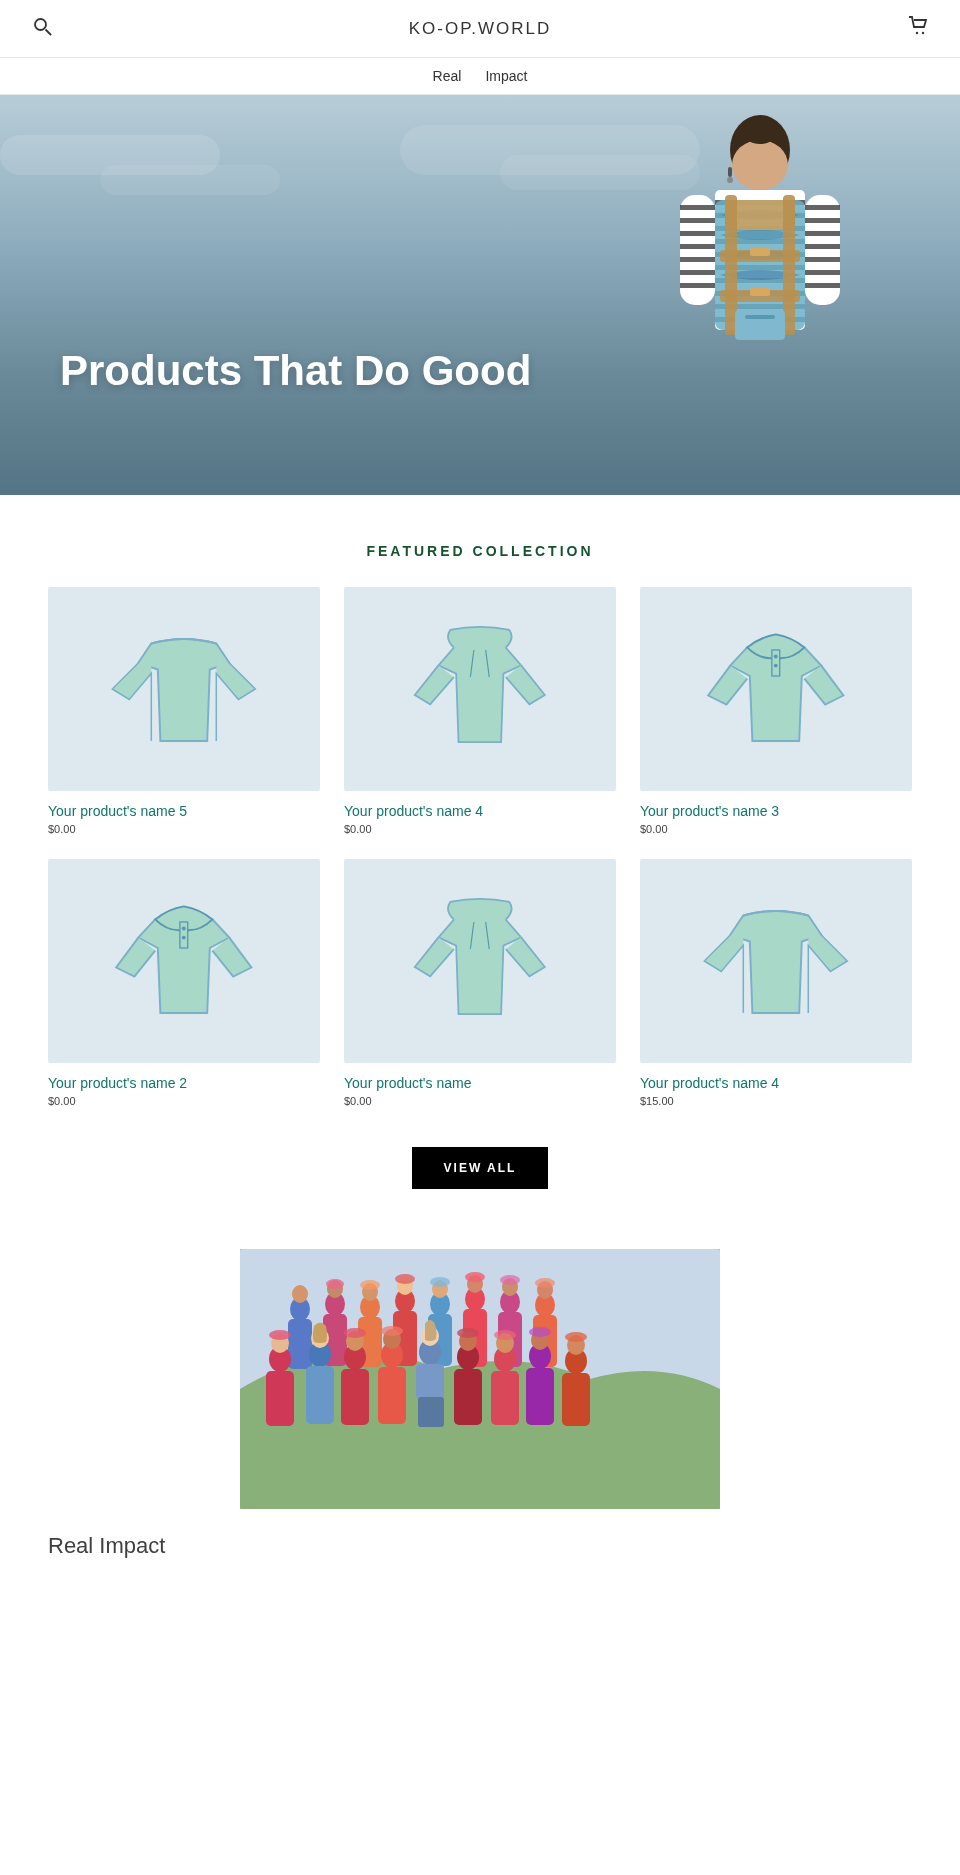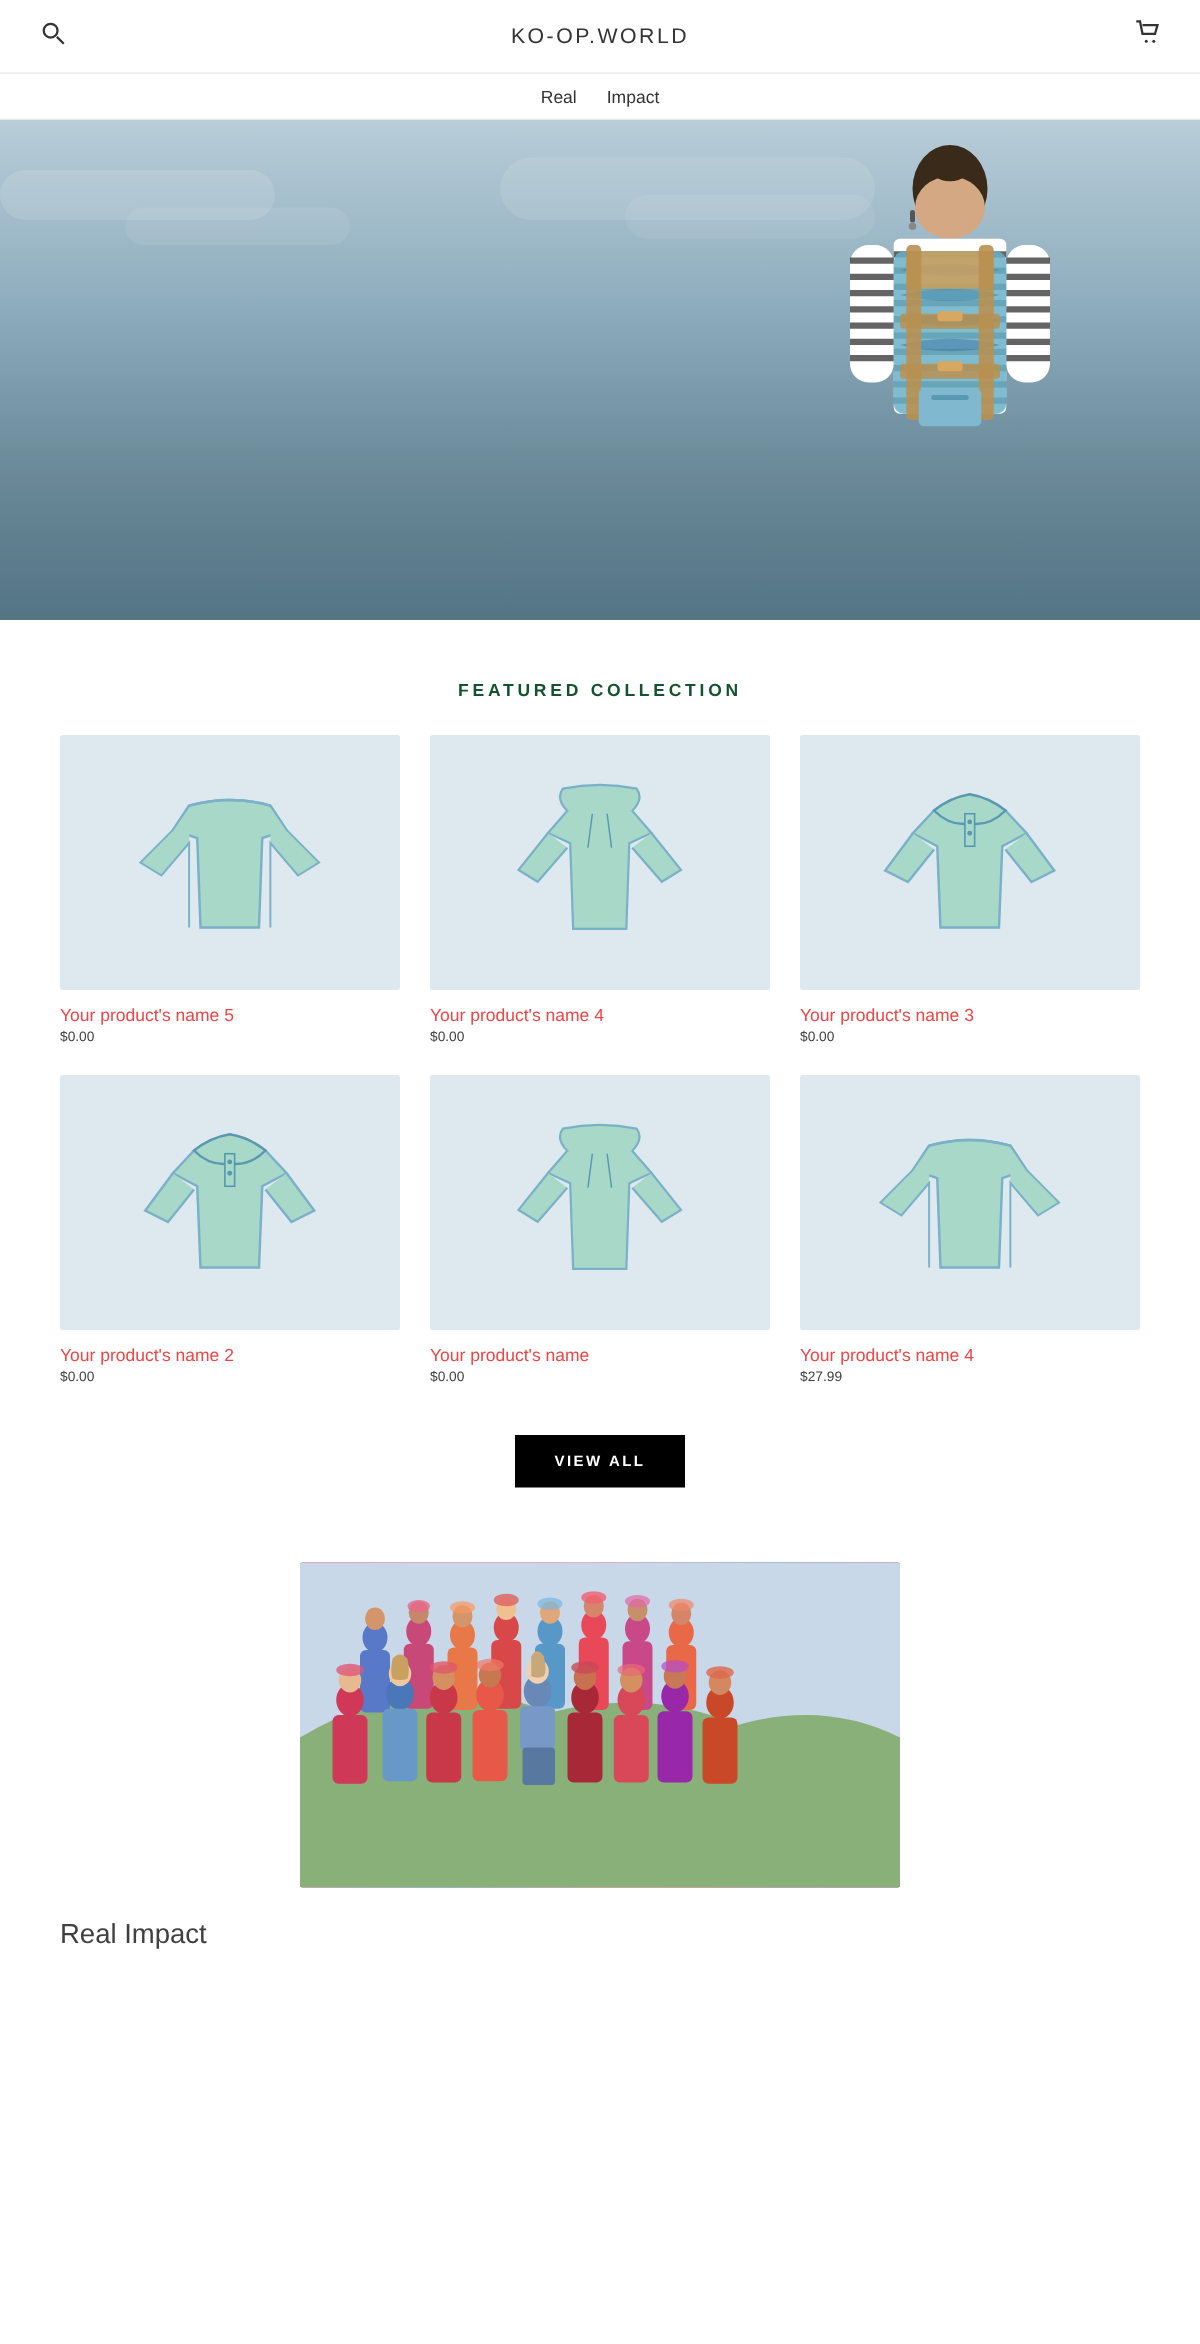--- a/index.html
+++ b/index.html
@@ -127,21 +127,21 @@
     }
     .product-image-inner {
       position: absolute;
       inset: 0;
       display: flex;
       align-items: center;
       justify-content: center;
     }
     .product-name {
       font-size: 14px;
-      color: #ef4444;
+      color: #0f766e;
       margin-bottom: 4px;
     }
     .product-price {
       font-size: 11px;
       color: #404040;
     }
 
     
     .view-all-container {
       display: flex;
@@ -290,20 +290,21 @@
       <rect x="200" y="155" width="80" height="12" fill="#b89050" rx="3" opacity="0.85"></rect>
       <rect x="230" y="153" width="20" height="8" fill="#d8a860" rx="2"></rect>
       <rect x="200" y="195" width="80" height="12" fill="#b89050" rx="3" opacity="0.85"></rect>
       <rect x="230" y="193" width="20" height="8" fill="#d8a860" rx="2"></rect>
 
       <rect x="215" y="215" width="50" height="30" fill="#80b8d0" rx="4"></rect>
       <rect x="225" y="220" width="30" height="4" fill="#5898b0" rx="2"></rect>
     </svg>
   </div>
 
+  <div class="hero-text">Products That Do Good</div>
 </section>
 
 <section>
   <h2 class="section-title">FEATURED COLLECTION</h2>
 
   <div class="product-grid" id="product-grid">
   <div class="product-card">
         <div class="product-image">
           <div class="product-image-inner">
             <svg viewBox="0 0 120 100" class="clothing-svg" fill="#a8d8c8" stroke="#7ab0c8" stroke-width="1.5">
@@ -394,21 +395,21 @@
           <div class="product-image-inner">
             <svg viewBox="0 0 120 100" class="clothing-svg" fill="#a8d8c8" stroke="#7ab0c8" stroke-width="1.5">
     <path d="M35,15 Q60,8 85,15 L95,30 L80,35 L78,90 L42,90 L40,35 L25,30 Z"></path>
     <path d="M35,15 L25,30 L5,50 L18,58 L35,38 L35,90" stroke-width="1.2"></path>
     <path d="M85,15 L95,30 L115,50 L102,58 L85,38 L85,90" stroke-width="1.2"></path>
     <path d="M35,15 Q60,8 85,15" stroke-width="1.5" fill="none"></path>
   </svg>
           </div>
         </div>
         <div class="product-name">Your product's name 4</div>
-        <div class="product-price">$27.99</div>
+        <div class="product-price">$15.00</div>
       </div>
     </div>
 
   <div class="view-all-container">
     <button class="view-all-btn">VIEW ALL</button>
   </div>
 </section>
 
 <div class="group-photo-container">
   <div class="group-photo">

